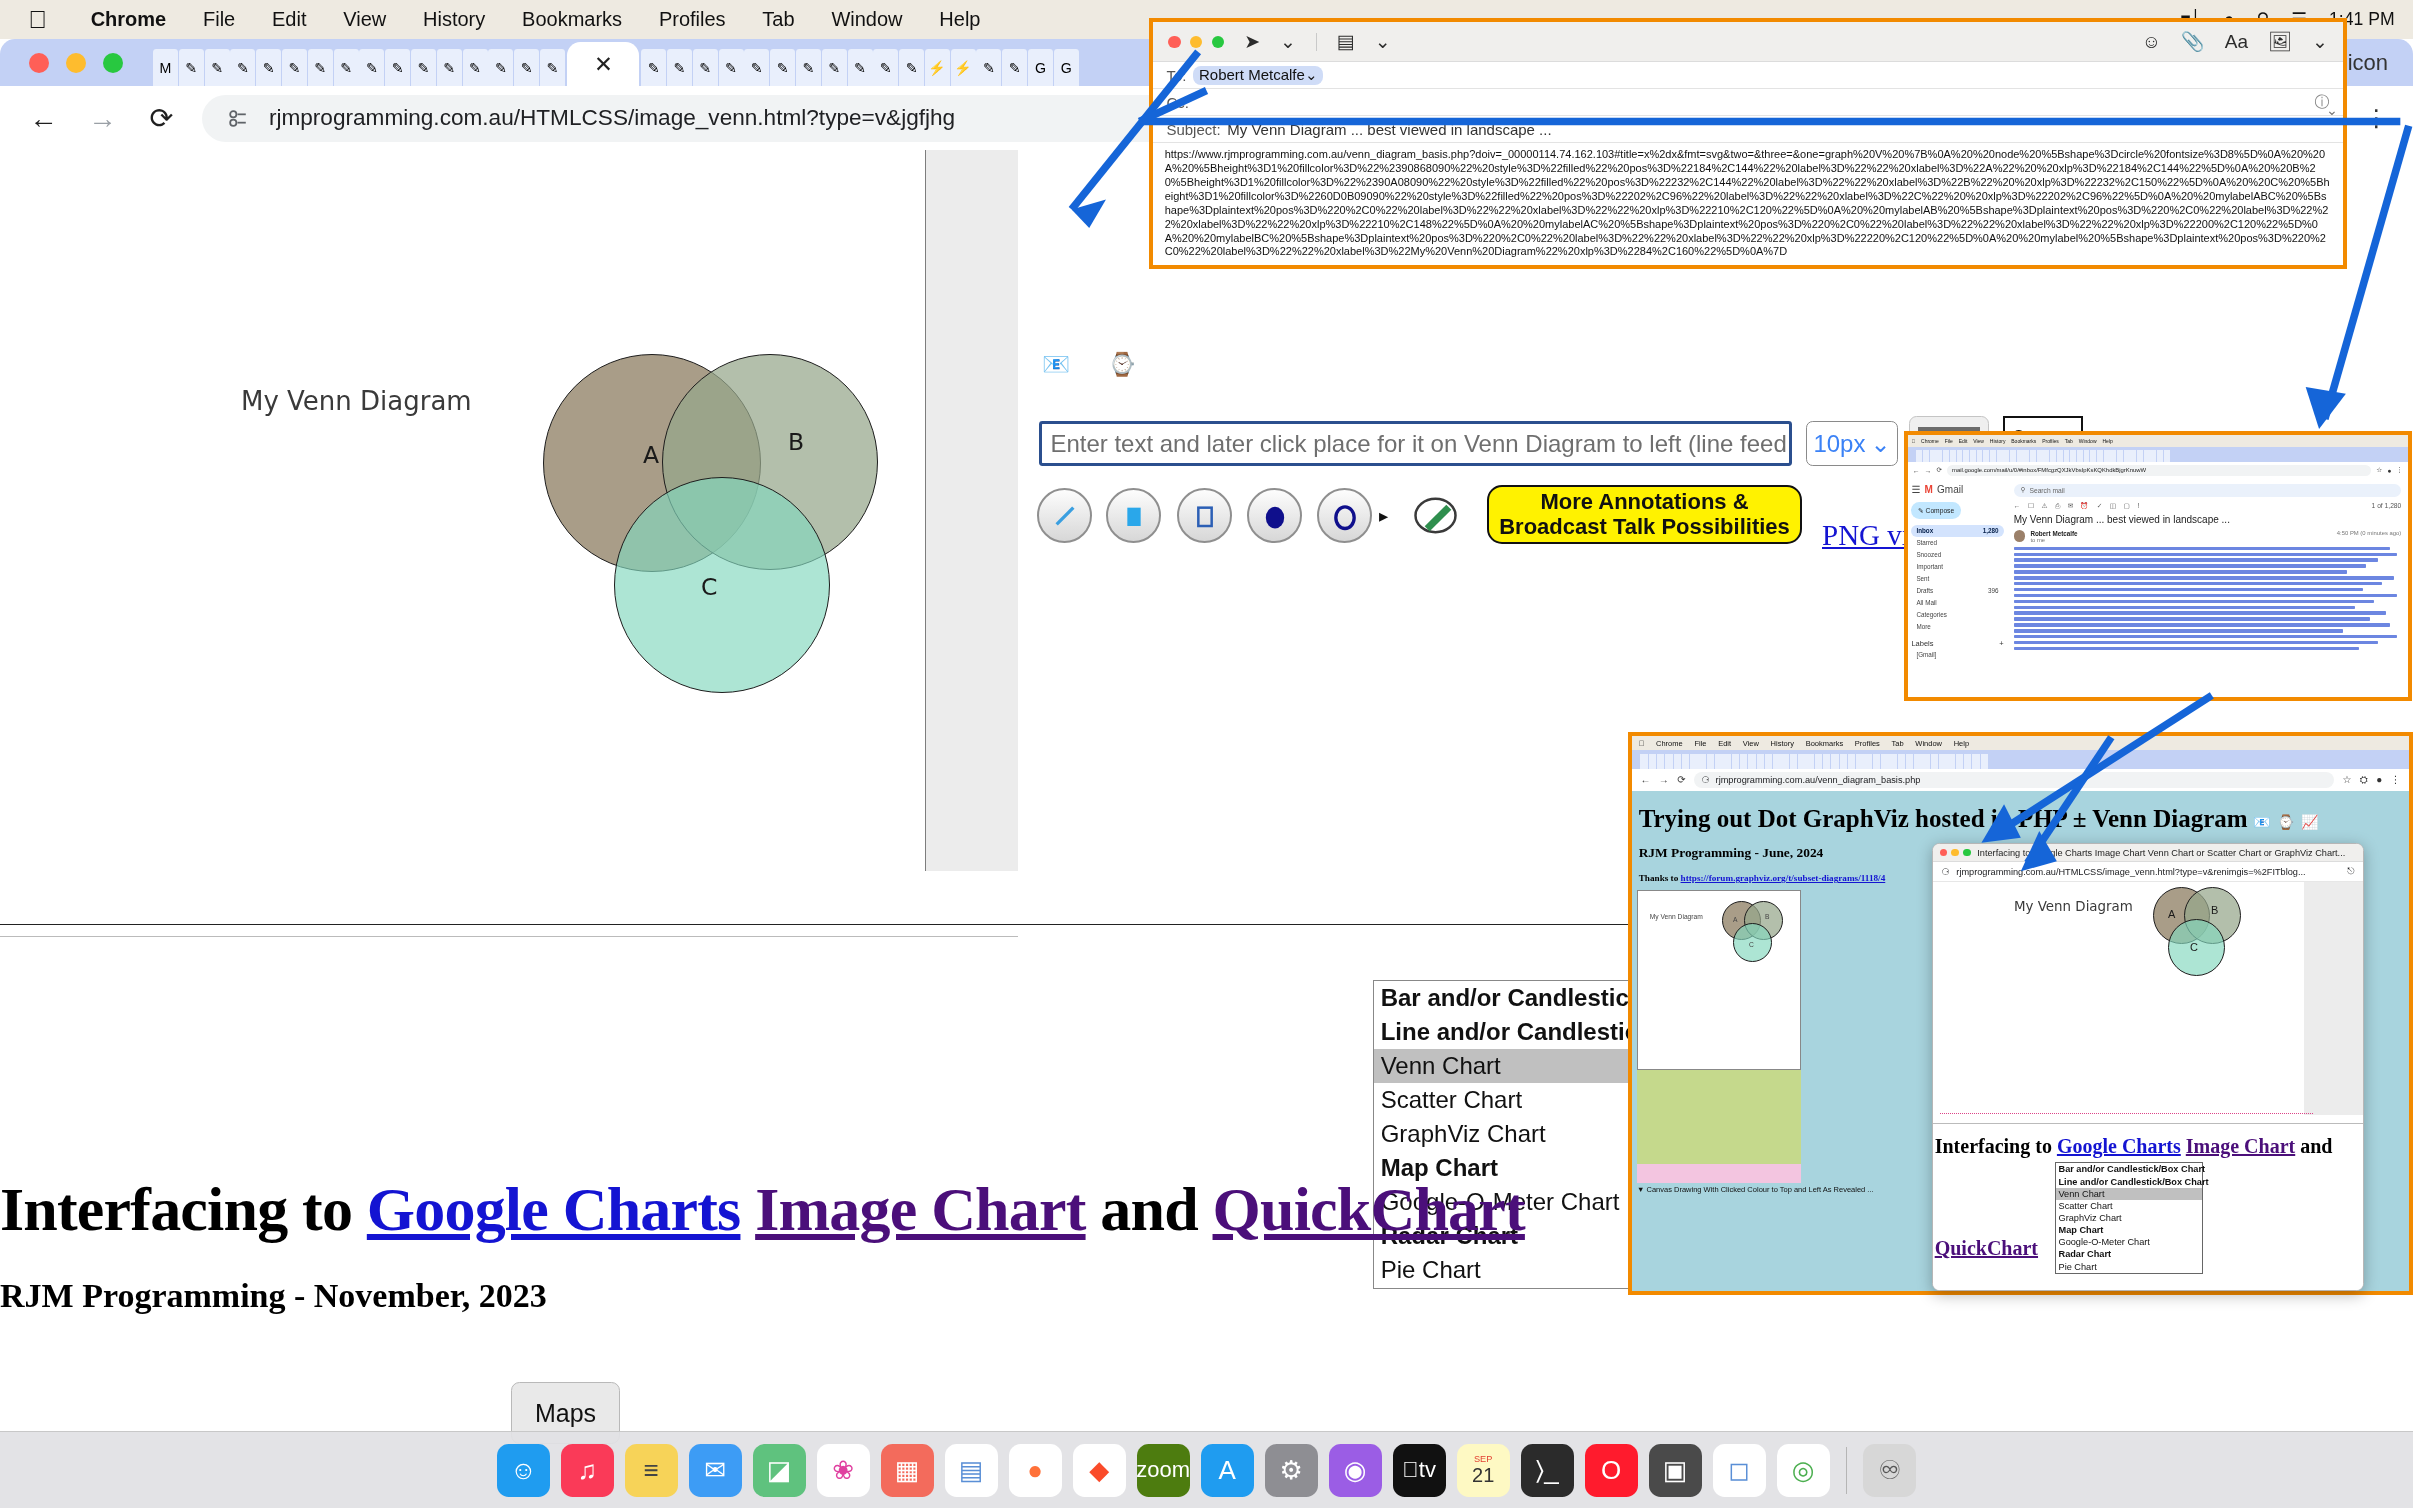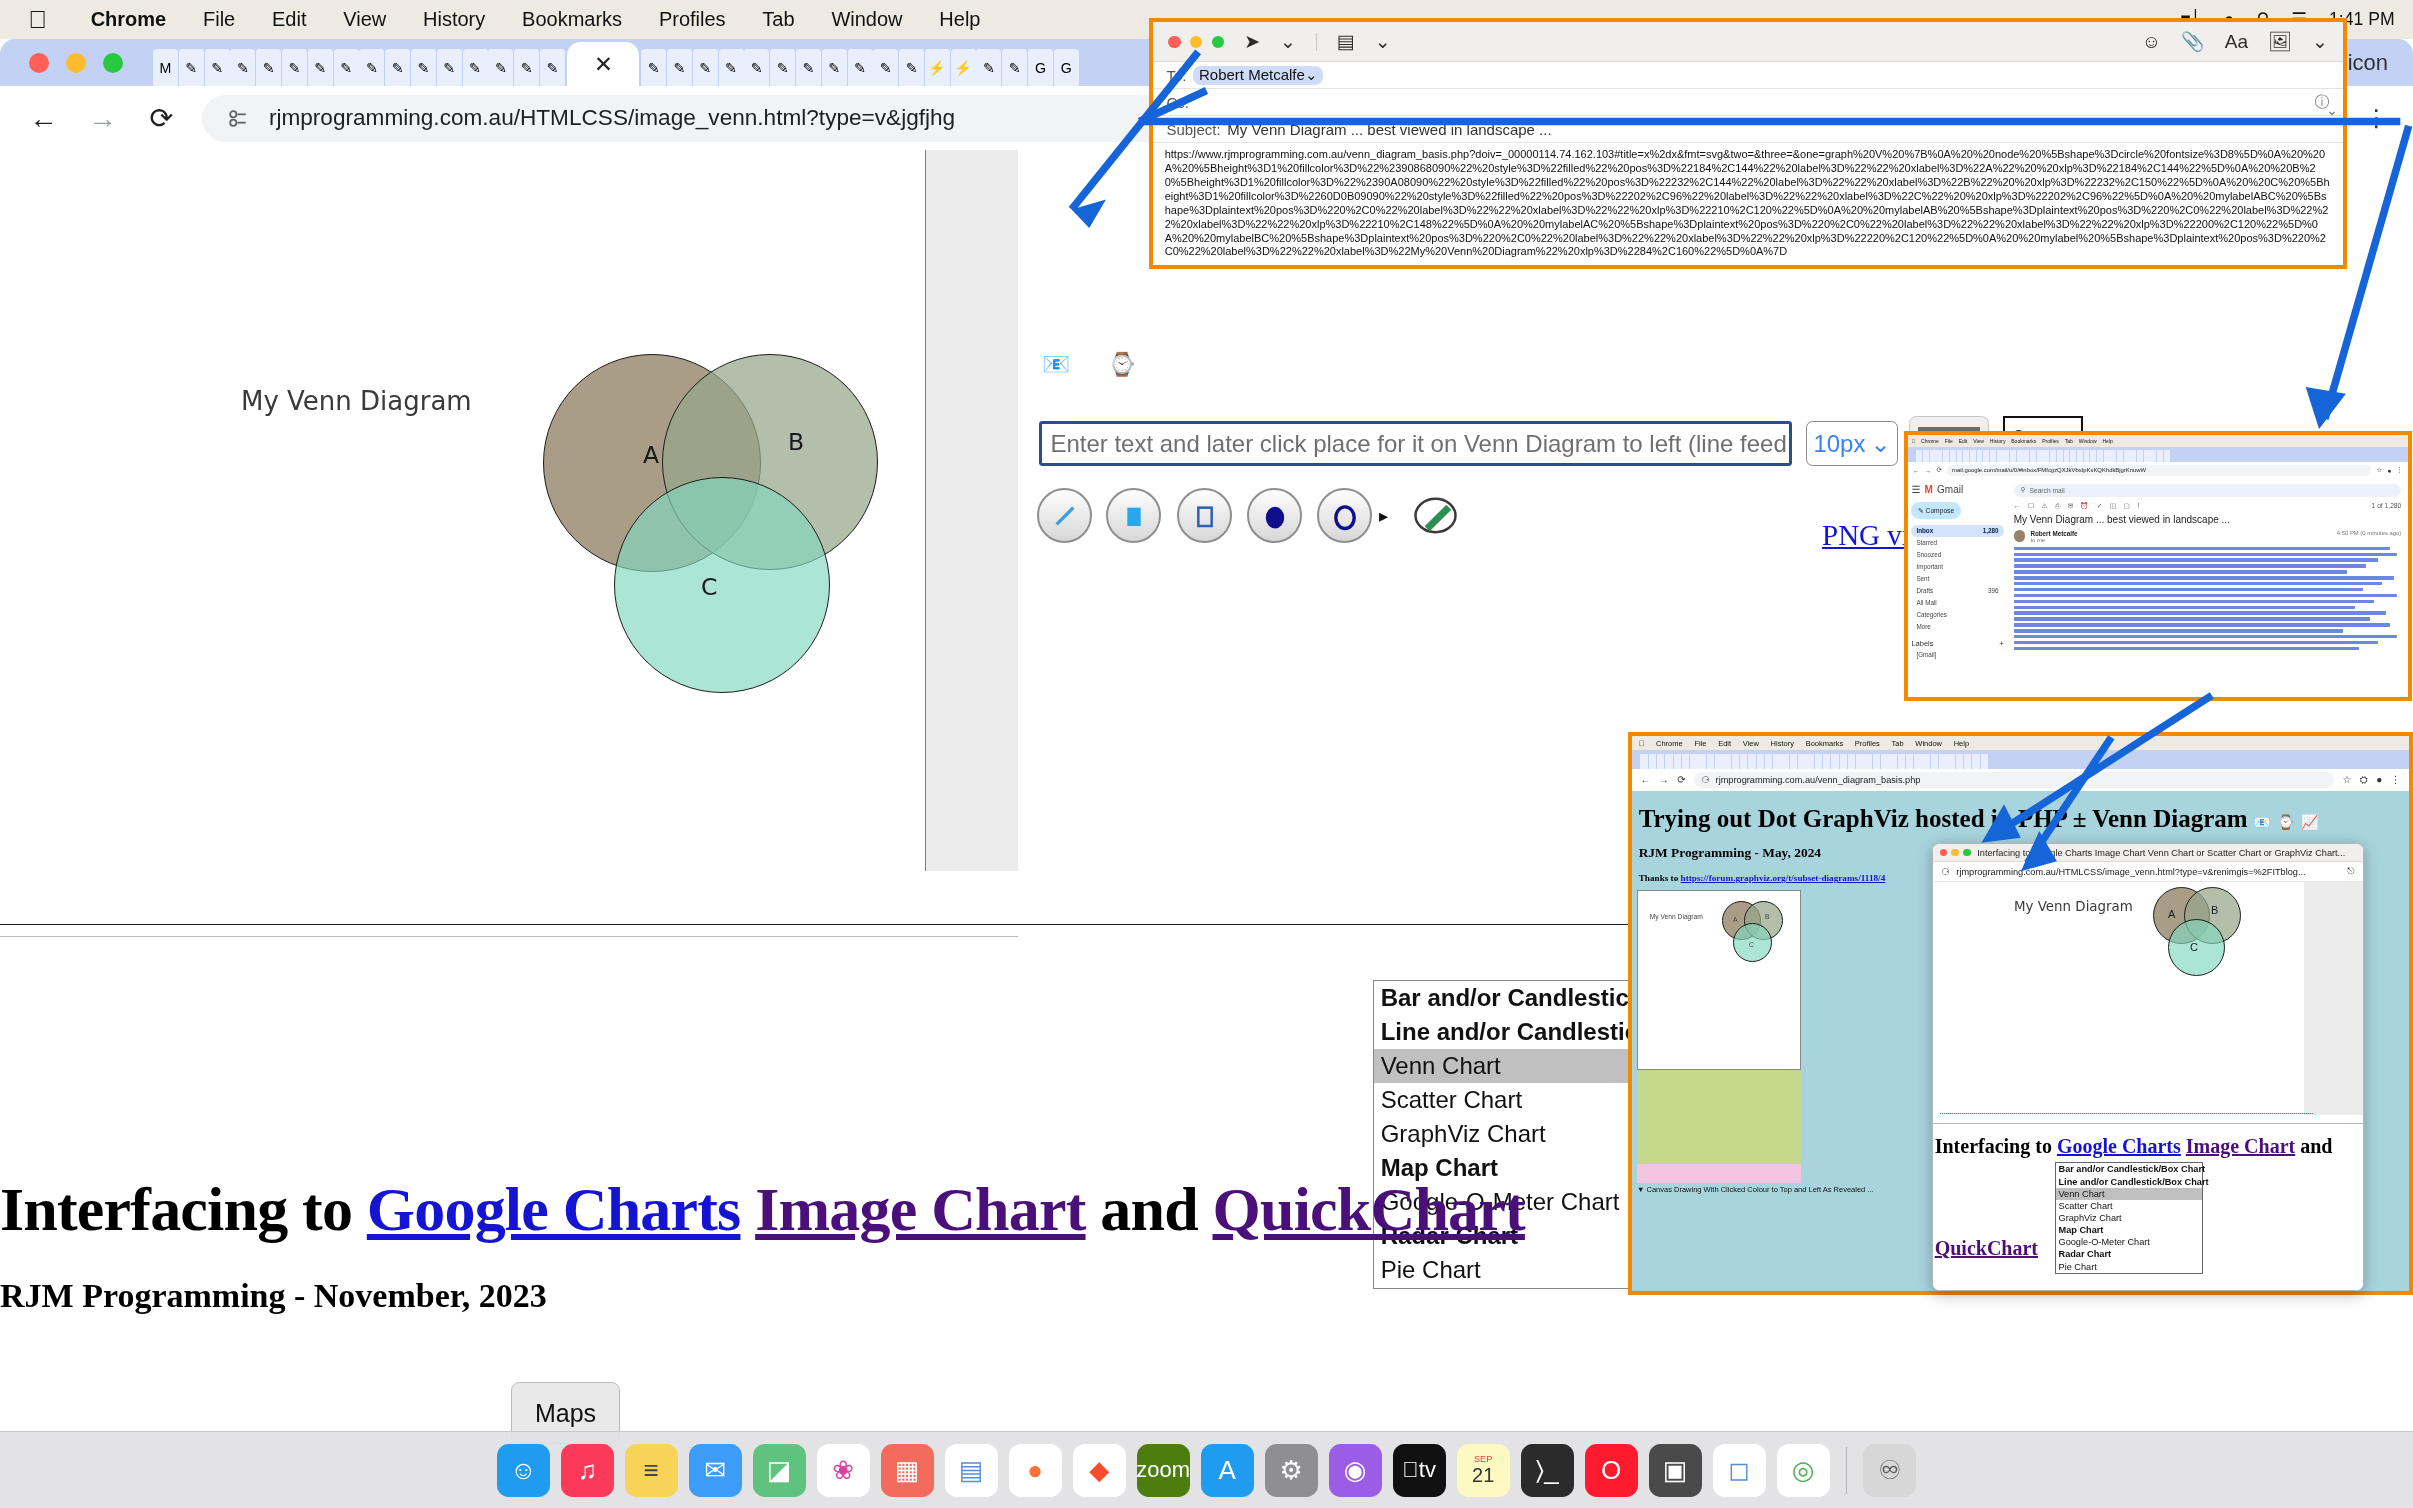--- a/index.html
+++ b/index.html
@@ -410,20 +410,24 @@
         </svg>
     </div>
     <span id="tb-arrow">▸</span>
     <div class="toolbtn" id="tb6" style="border-color:transparent;background:none;">
       <svg width="45" height="45" viewBox="0 0 54 54">
         <ellipse cx="27" cy="27" rx="24" ry="20" fill="none" stroke="#3a3a3a" stroke-width="3"></ellipse>
         <path d="M14 40 L40 14 L46 20 L20 46 Z" fill="#2f8f4e"></path>
       </svg>
     </div>
 
+    <div id="morebtn">
+      <span>More Annotations &amp;</span>
+      <span>Broadcast Talk Possibilities</span>
+    </div>
 
     <a id="png-link" href="#">PNG via GraphViz</a>
     <span id="or-text">or</span>
     <a id="svg-link" href="#">SVG via GraphViz</a>
 
     <div id="chartlist">
       <div class="row bold">Bar and/or Candlestick/Box Chart</div>
       <div class="row bold">Line and/or Candlestick/Box Chart</div>
       <div class="row sel">Venn Chart</div>
       <div class="row">Scatter Chart</div>
@@ -726,21 +730,21 @@
     <span>⛭</span>
     <span>●</span>
     <span>⋮</span>
   </div>
   <div class="npage">
     <div id="n-title"><span>Trying out Dot GraphViz hosted in PHP ± Venn Diagram</span>
       <span style="font-size:14.2px">📧</span>
       <span style="font-size:14.2px">⌚</span>
       <span style="font-size:14.2px;color:#c0392b;">📈</span>
     </div>
-    <div id="n-sub">RJM Programming - May, 2024</div>
+    <div id="n-sub">RJM Programming - June, 2024</div>
     <div id="n-thanks"><span>Thanks to </span><a href="#">https://forum.graphviz.org/t/subset-diagrams/1118/4</a></div>
     <div id="n-canvas">
       <div class="n-vtitle" style="left:11.7px; top:22px;">My Venn Diagram</div>
       <div class="circ" style="left:84px;top:10px;width:39px;height:39px;background:rgba(150,136,110,.82);border-width:0.8px;"></div>
       <div class="circ" style="left:106px;top:10px;width:39px;height:39px;background:rgba(150,166,138,.72);border-width:0.8px;"></div>
       <div class="circ" style="left:95px;top:32px;width:39px;height:39px;background:rgba(130,215,190,.66);border-width:0.8px;"></div>
       <div class="n-vtitle" style="left:95px;top:25px;">A</div>
       <div class="n-vtitle" style="left:127px;top:22px;">B</div>
       <div class="n-vtitle" style="left:111px;top:50px;">C</div>
     </div>

